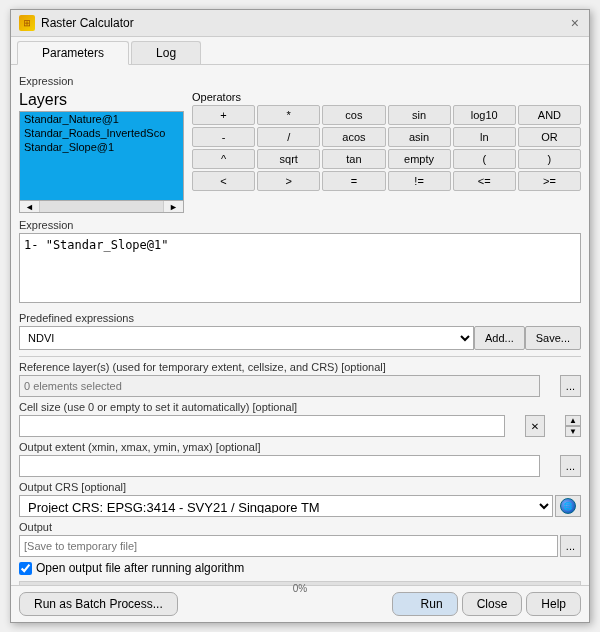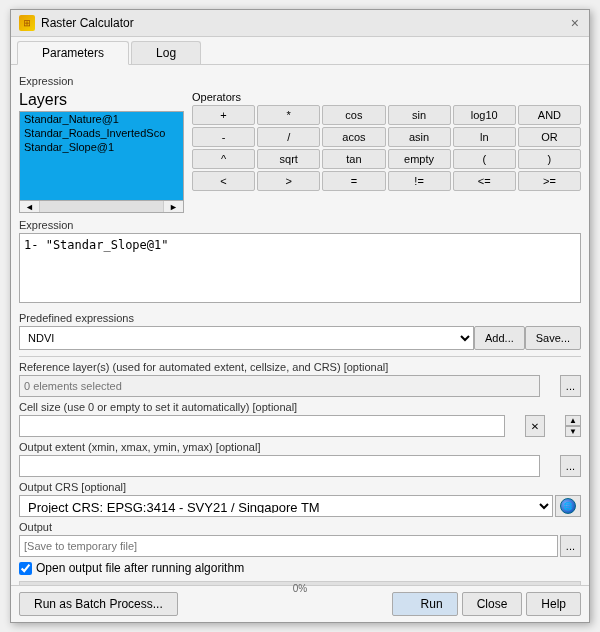--- a/index.html
+++ b/index.html
@@ -277,21 +277,21 @@
     .bottom-right {
       display: flex;
       gap: 4px;
     }
     .action-btn {
       padding: 4px 14px;
       border: 1px solid #aaa;
       background: #e8e8e8;
       cursor: pointer;
       font-size: 12px;
-      border-radius: 2px;
+      border-radius: 7px;
     }
     .action-btn.primary {
       background: #d0e0f0;
       padding-left: 28px;
     }
     .section-divider {
       border: none;
       border-top: 1px solid #ccc;
       margin: 4px 0;
     }
@@ -376,21 +376,21 @@
     <div class="predefined-row">
       <select class="predefined-select">
         <option>NDVI</option>
       </select>
       <button class="small-btn">Add...</button>
       <button class="small-btn">Save...</button>
     </div>
 
     <hr class="section-divider">
 
-    <div class="field-label">Reference layer(s) (used for automated extent, cellsize, and CRS) [optional]</div>
+    <div class="field-label">Reference layer(s) (used for temporary extent, cellsize, and CRS) [optional]</div>
     <div class="input-row">
       <input type="text" class="text-input disabled" readonly="" placeholder="0 elements selected" style="">
       <button class="ellipsis-btn">...</button>
     </div>
 
     <div class="field-label">Cell size (use 0 or empty to set it automatically) [optional]</div>
     <div class="input-row">
       <input type="text" class="text-input" style="">
       <button class="ellipsis-btn" style="font-size:10px;">✕</button>
       <div class="spin-btns">

